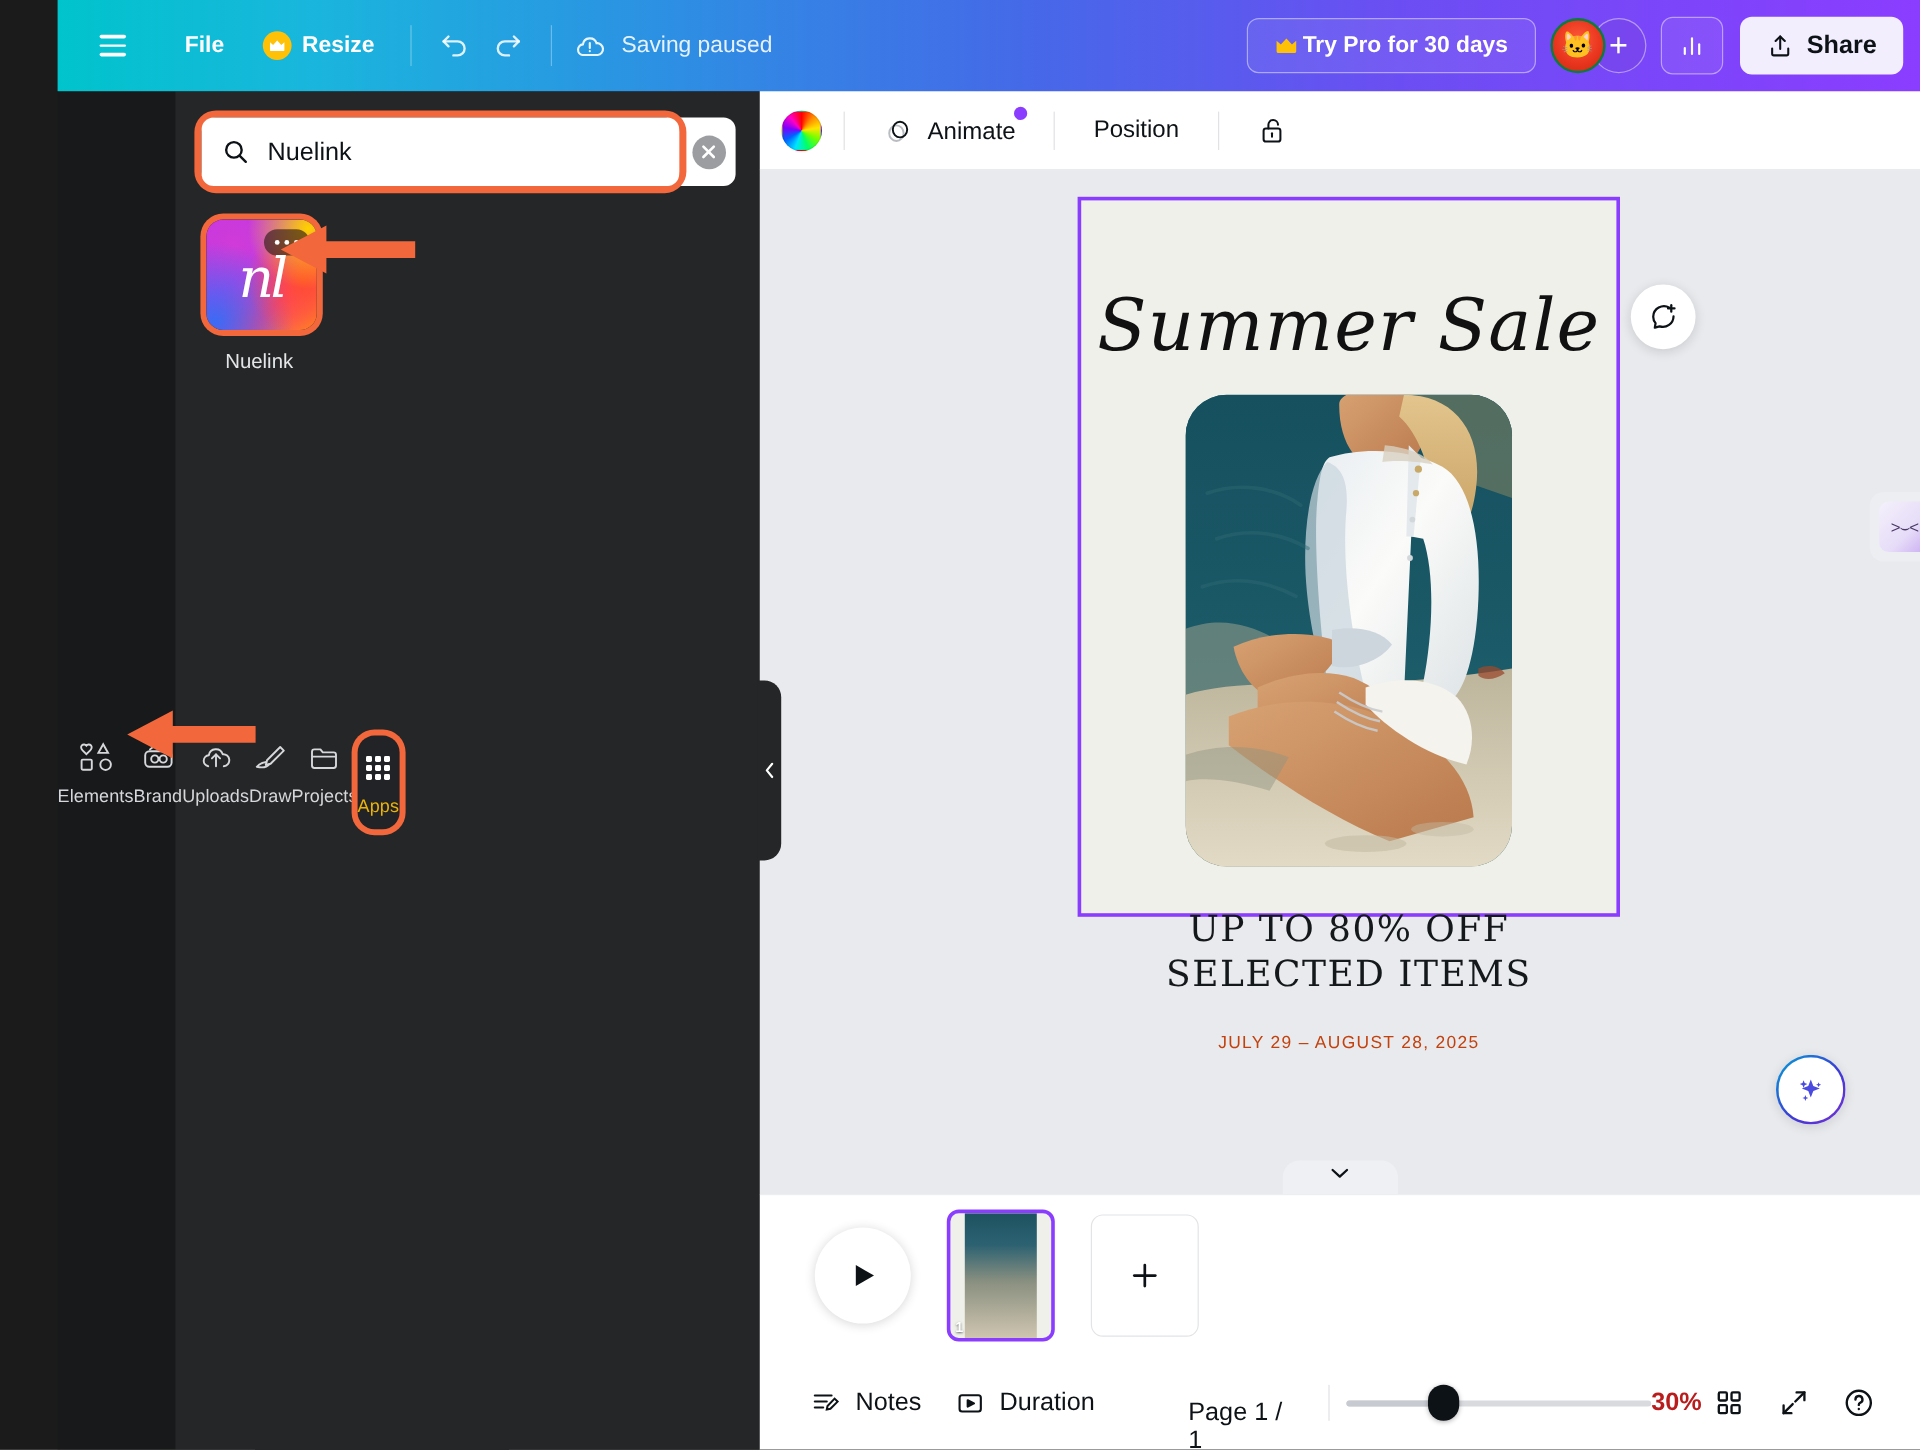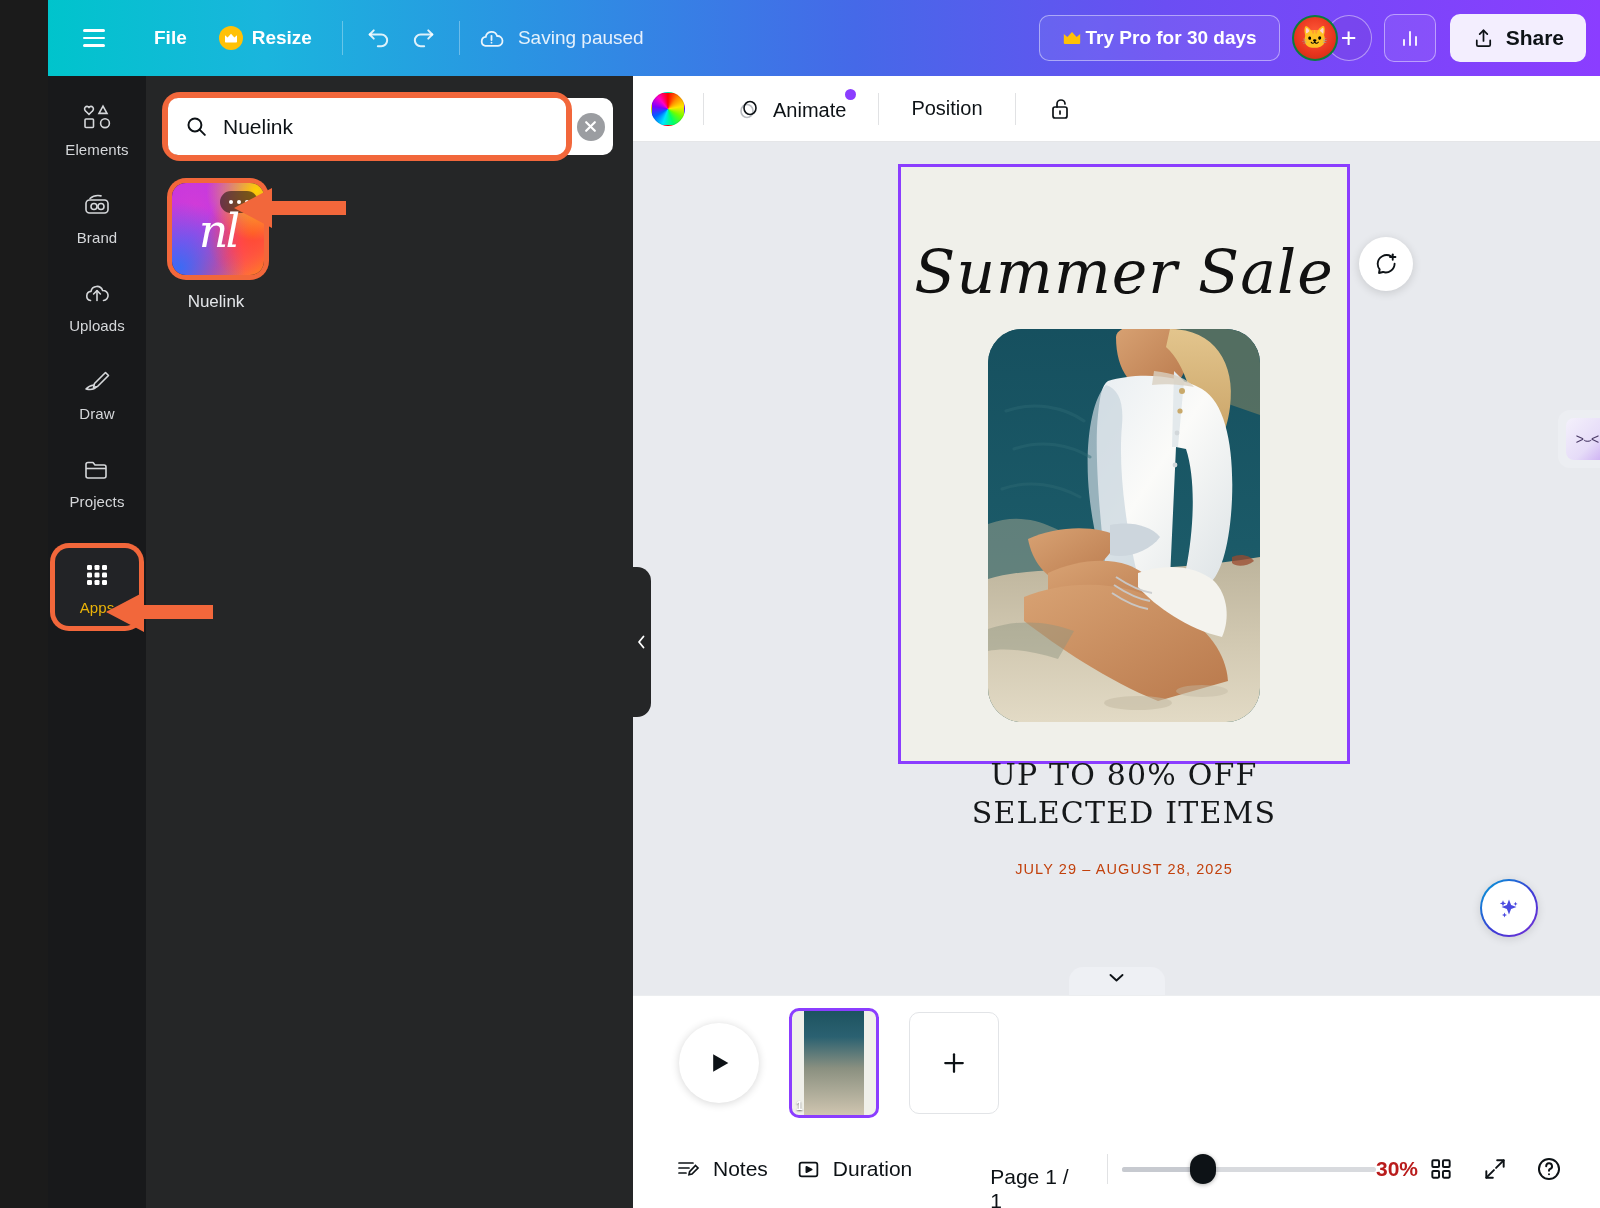--- a/index.html
+++ b/index.html
@@ -69,21 +69,21 @@
     font-size: 21px; font-weight: bold; padding: 12px 22px;
     display: flex; align-items: center; gap: 11px; cursor: pointer; margin-left: 4px;
   }
 
   
   .body { flex: 1; display: flex; position: relative; min-height: 0; }
 
   
   .rail {
     width: 98px; flex: 0 0 98px; background: #18191b;
-    display: flex; flex-direction: column; align-items: center;
+    display: flex; flex-direction: row; align-items: center;
     padding-top: 16px; position: relative; z-index: 20;
   }
   .rail-item {
     width: 84px; padding: 12px 0 10px; border-radius: 10px;
     display: flex; flex-direction: column; align-items: center; gap: 9px;
     color: #d5d7da; font-size: 15px; cursor: pointer; margin-bottom: 12px;
   }
   .rail-item.active-hl {
     background: #222326;
     box-shadow: 0 0 0 5px #f2673b;

